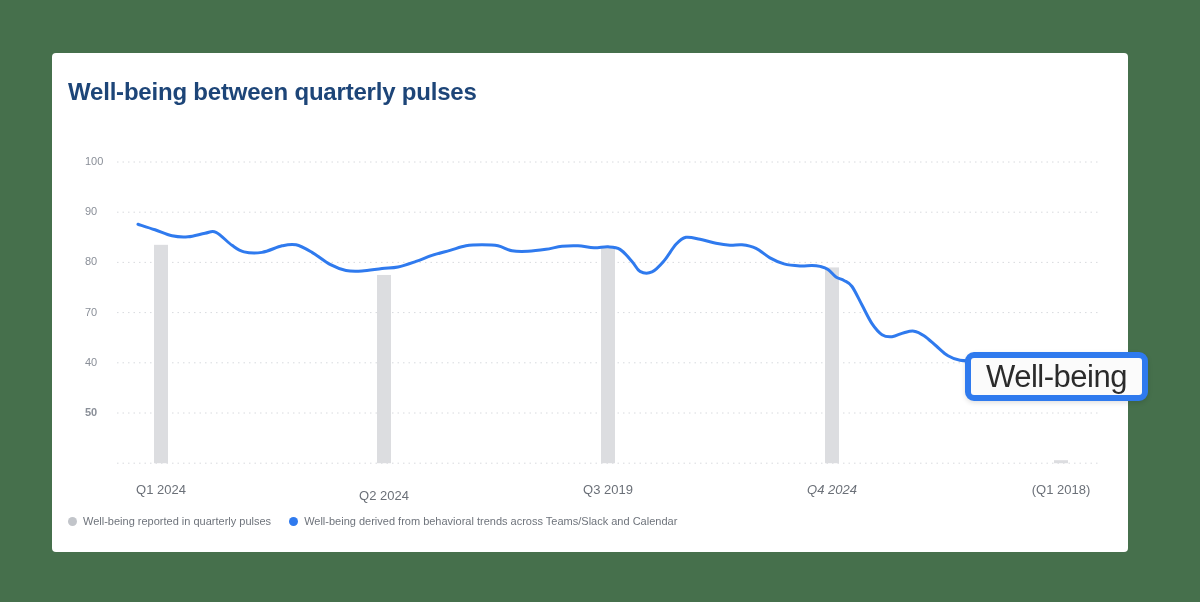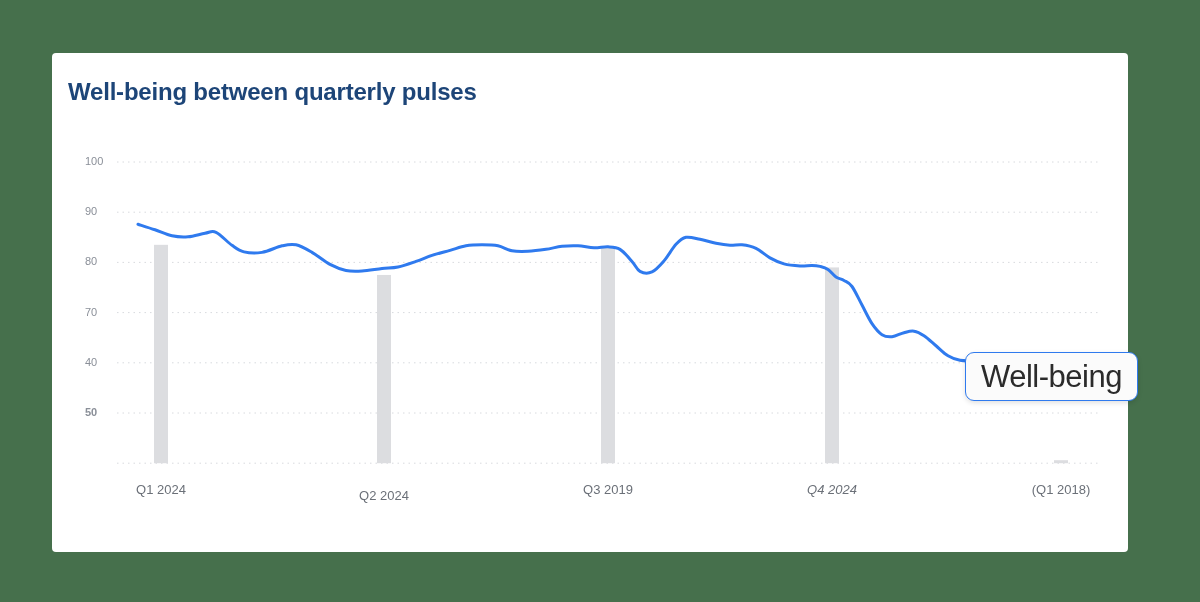--- a/index.html
+++ b/index.html
@@ -78,21 +78,21 @@
   }
   
   .callout {
     position: absolute;
     left: 965px; top: 352px;
     height: 49px;
     padding: 0 15px;
     display: flex;
     align-items: center;
     background: #fbfbfb;
-    border: 1px solid #0ea5e9;
+    border: 6px solid #0ea5e9;
     border-radius: 9px;
     box-shadow: 0 2px 5px rgba(0,0,0,0.12);
     z-index: 10;
   }
   .callout-text {
     font-size: 31px;
     color: #2b2b2b;
     letter-spacing: -0.5px;
     white-space: nowrap;
     line-height: 1;
@@ -137,20 +137,30 @@
         </div>
       <div id="xticks">
           <div class="xtick" style="left: 109px; top: 429.2px;">Q1 2024</div>
           <div class="xtick" style="left: 332px; top: 435px;">Q2 2024</div>
           <div class="xtick" style="left: 556px; top: 429.2px;">Q3 2019</div>
           <div class="xtick" style="left: 780px; top: 429.2px; font-style: italic;">Q4 2024</div>
           <div class="xtick" style="left: 1009px; top: 429.2px;">(Q1 2018)</div>
         </div>
     </div>
 
+    <div class="legend">
+      <div class="legend-item">
+        <span class="legend-dot" id="legend-dot-0" style="background: rgb(194, 197, 202);"></span>
+        <span class="legend-label">Well-being reported in quarterly pulses</span>
+      </div>
+      <div class="legend-item">
+        <span class="legend-dot" id="legend-dot-1" style="background: rgb(47, 122, 238);"></span>
+        <span class="legend-label">Well-being derived from behavioral trends across Teams/Slack and Calendar</span>
+      </div>
+    </div>
 
   </div>
 
   <div class="callout" style="border-color: rgb(47, 122, 238);">
     <span class="callout-text" style="color: rgb(43, 43, 43);">Well-being</span>
   </div>
 
 </div>
 
 </body></html>

